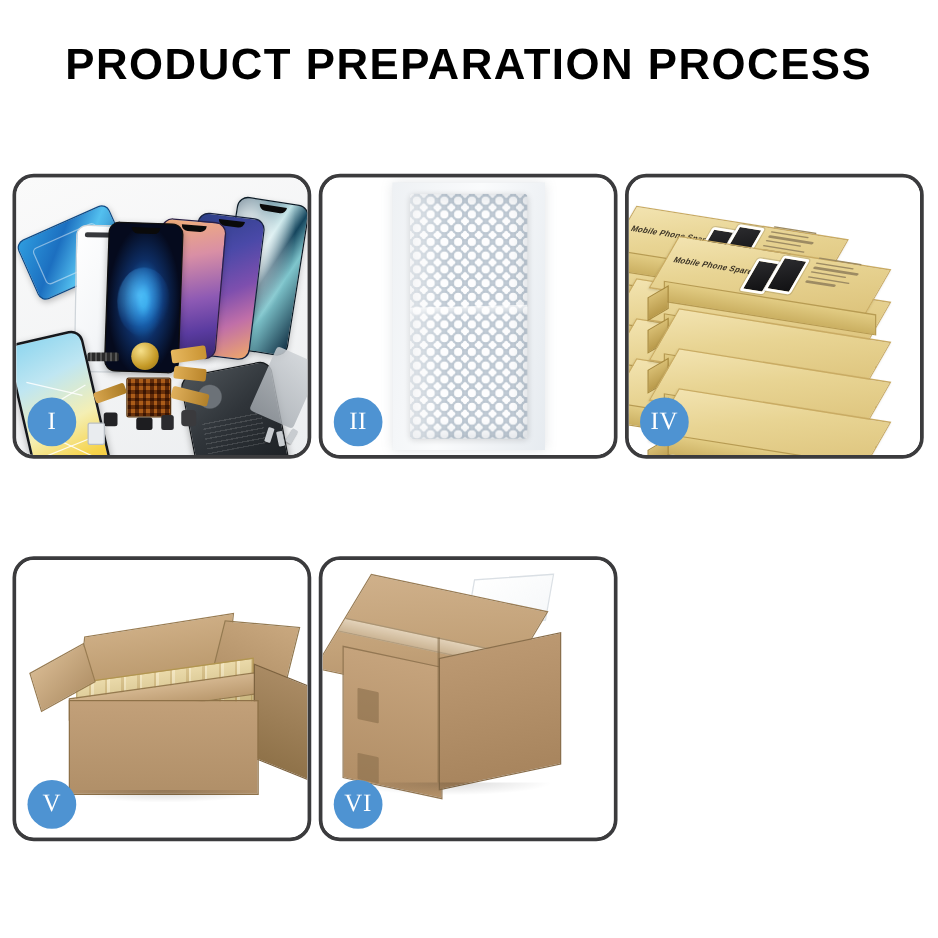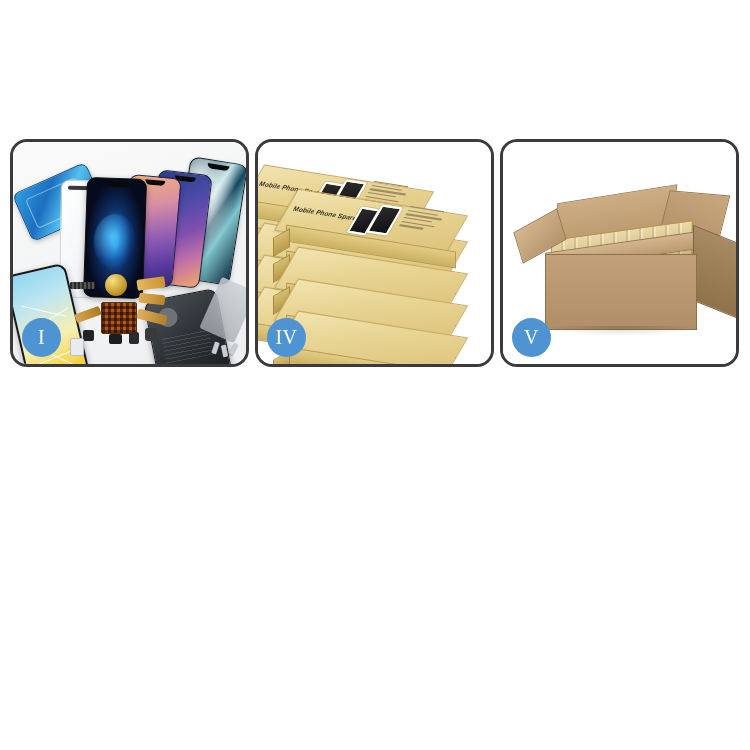--- a/index.html
+++ b/index.html
@@ -563,20 +563,21 @@
   }
   .c6-shadow {
     position:absolute; left:22px; top:178px; width:160px; height:10px;
     background: radial-gradient(ellipse at 50% 0%, rgba(0,0,0,.15), rgba(0,0,0,0) 72%);
   }
 </style>
 </head>
 <body>
 
 <div class="header">
+  <h1 class="title">PRODUCT PREPARATION PROCESS</h1>
 </div>
 
 <div class="grid">
 
   <div class="panel">
     <div class="panel-stage">
       <div class="p1-bg"></div>
 
       <div class="blue-sheet"></div>
 
@@ -619,20 +620,30 @@
 
       <span class="screws">
         <i style="left:0;  top:0;  transform:rotate(18deg);"></i>
         <i style="left:9px;top:3px;transform:rotate(-12deg);"></i>
         <i style="left:18px;top:1px;transform:rotate(30deg);"></i>
       </span>
     </div>
     <div class="badge">I</div>
   </div>
 
+  <div class="panel">
+    <div class="panel-stage">
+      <div class="p2-bg"></div>
+      <div class="bw-outer"></div>
+      <div class="bw-inner">
+        <span class="bw-sheen"></span>
+      </div>
+    </div>
+    <div class="badge">II</div>
+  </div>
 
 
   <div class="panel">
     <div class="panel-stage">
       <div class="p4-bg"></div>
       <div class="stack">
 
         <div class="kbox" style="left:-6px;  top:62px;">
             <span class="top"></span>
             <span class="front"></span>
@@ -717,14 +728,30 @@
       <div class="c5-fill"></div>
       <div class="c5-toprim"></div>
       <div class="c5-flap-left"></div>
       <div class="c5-right"></div>
       <div class="c5-body"></div>
       <div class="c5-shadow"></div>
     </div>
     <div class="badge">V</div>
   </div>
 
+  <div class="panel">
+    <div class="panel-stage">
+      <div class="p6-bg"></div>
+      <div class="c6-wrap"></div>
+      <div class="c6-top">
+        <span class="tape"></span>
+      </div>
+      <div class="c6-left"></div>
+      <div class="c6-right"></div>
+      <div class="c6-tab-a"></div>
+      <div class="c6-tab-b"></div>
+      <div class="c6-seam"></div>
+      <div class="c6-shadow"></div>
+    </div>
+    <div class="badge">VI</div>
+  </div>
 
 </div>
 
 </body></html>

